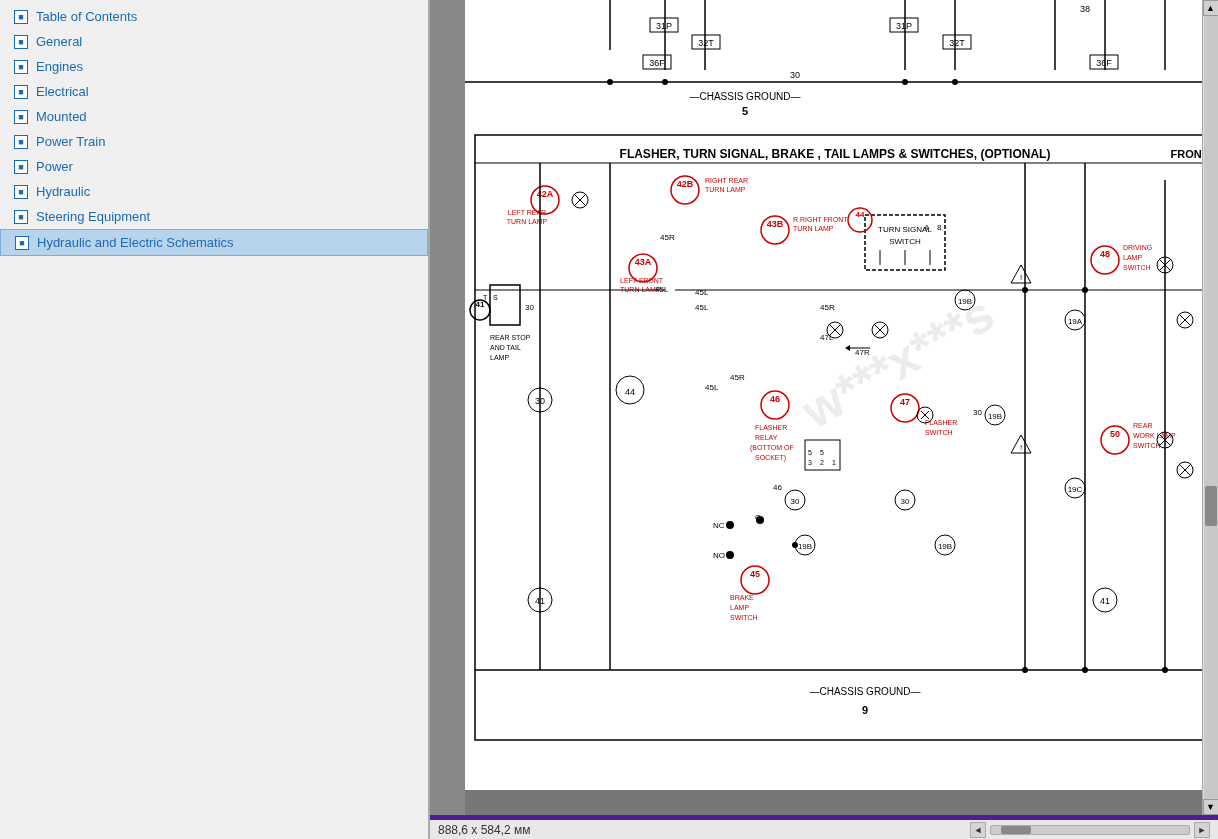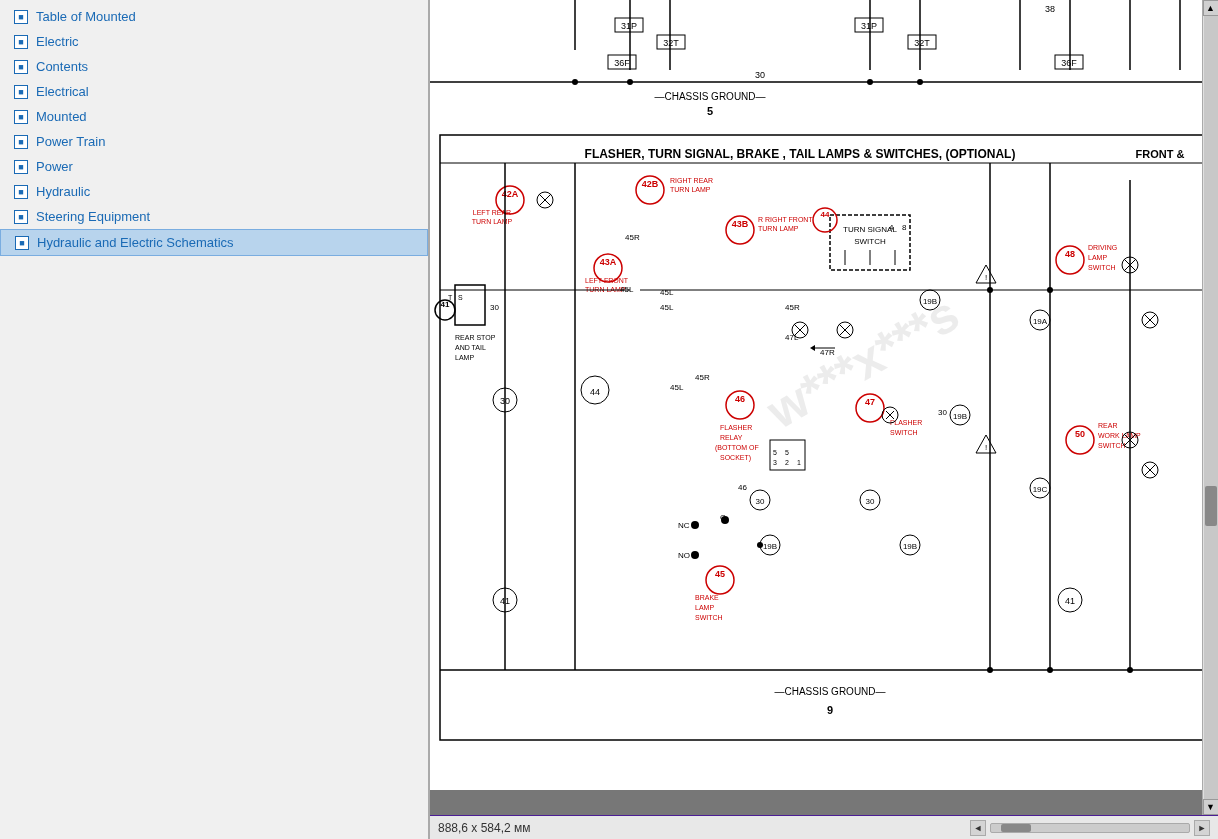--- a/index.html
+++ b/index.html
@@ -76,21 +76,21 @@
       width: 100%;
       height: 100%;
       overflow: auto;
       background: #777;
     }
 
     
     .status-bar {
       height: 24px;
       background: #e8e8e8;
-      border-top: 1px solid #4c1d95;
+      border-top: 5px solid #4c1d95;
       display: flex;
       align-items: center;
       padding: 0 8px;
       font-size: 12px;
       color: #333;
       gap: 10px;
     }
 
     .status-bar .dimensions {
       flex: 1;
@@ -178,29 +178,29 @@
     }
   </style>
 </head>
 <body>
 
 <div class="main-area">
 
   <div class="sidebar">
     <div class="sidebar-item">
       <span class="icon">■</span>
-      <span class="label">Table of Mounted</span>
-    </div>
-    <div class="sidebar-item">
-      <span class="icon">■</span>
-      <span class="label">Electric</span>
-    </div>
-    <div class="sidebar-item">
-      <span class="icon">■</span>
-      <span class="label">Contents</span>
+      <span class="label">Table of Contents</span>
+    </div>
+    <div class="sidebar-item">
+      <span class="icon">■</span>
+      <span class="label">General</span>
+    </div>
+    <div class="sidebar-item">
+      <span class="icon">■</span>
+      <span class="label">Engines</span>
     </div>
     <div class="sidebar-item">
       <span class="icon">■</span>
       <span class="label">Electrical</span>
     </div>
     <div class="sidebar-item">
       <span class="icon">■</span>
       <span class="label">Mounted</span>
     </div>
     <div class="sidebar-item">
@@ -219,21 +219,21 @@
       <span class="icon">■</span>
       <span class="label">Steering Equipment</span>
     </div>
     <div class="sidebar-item active">
       <span class="icon">■</span>
       <span class="label">Hydraulic and Electric Schematics</span>
     </div>
   </div>
 
   <div class="content-area">
-    <div style="display:flex; flex:1; overflow:hidden;">
+    <div style="display:flex; flex:1; overflow:hidden;margin-left:35px;">
       <div class="diagram-scroll">
 
         <svg class="diagram-svg" width="780" height="790" viewBox="0 0 780 790" style="background:white; display:block;">
 
           <rect x="0" y="0" width="780" height="140" fill="white"></rect>
 
           <line x1="145" y1="0" x2="145" y2="50" stroke="black" stroke-width="1.5"></line>
           <line x1="200" y1="0" x2="200" y2="70" stroke="black" stroke-width="1.5"></line>
           <line x1="240" y1="0" x2="240" y2="70" stroke="black" stroke-width="1.5"></line>
           <line x1="440" y1="0" x2="440" y2="70" stroke="black" stroke-width="1.5"></line>

